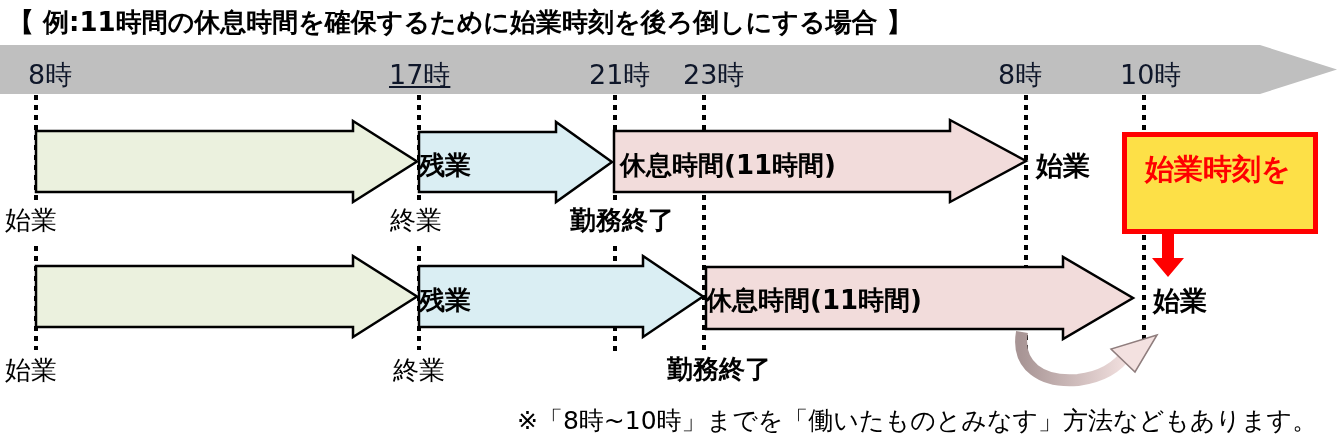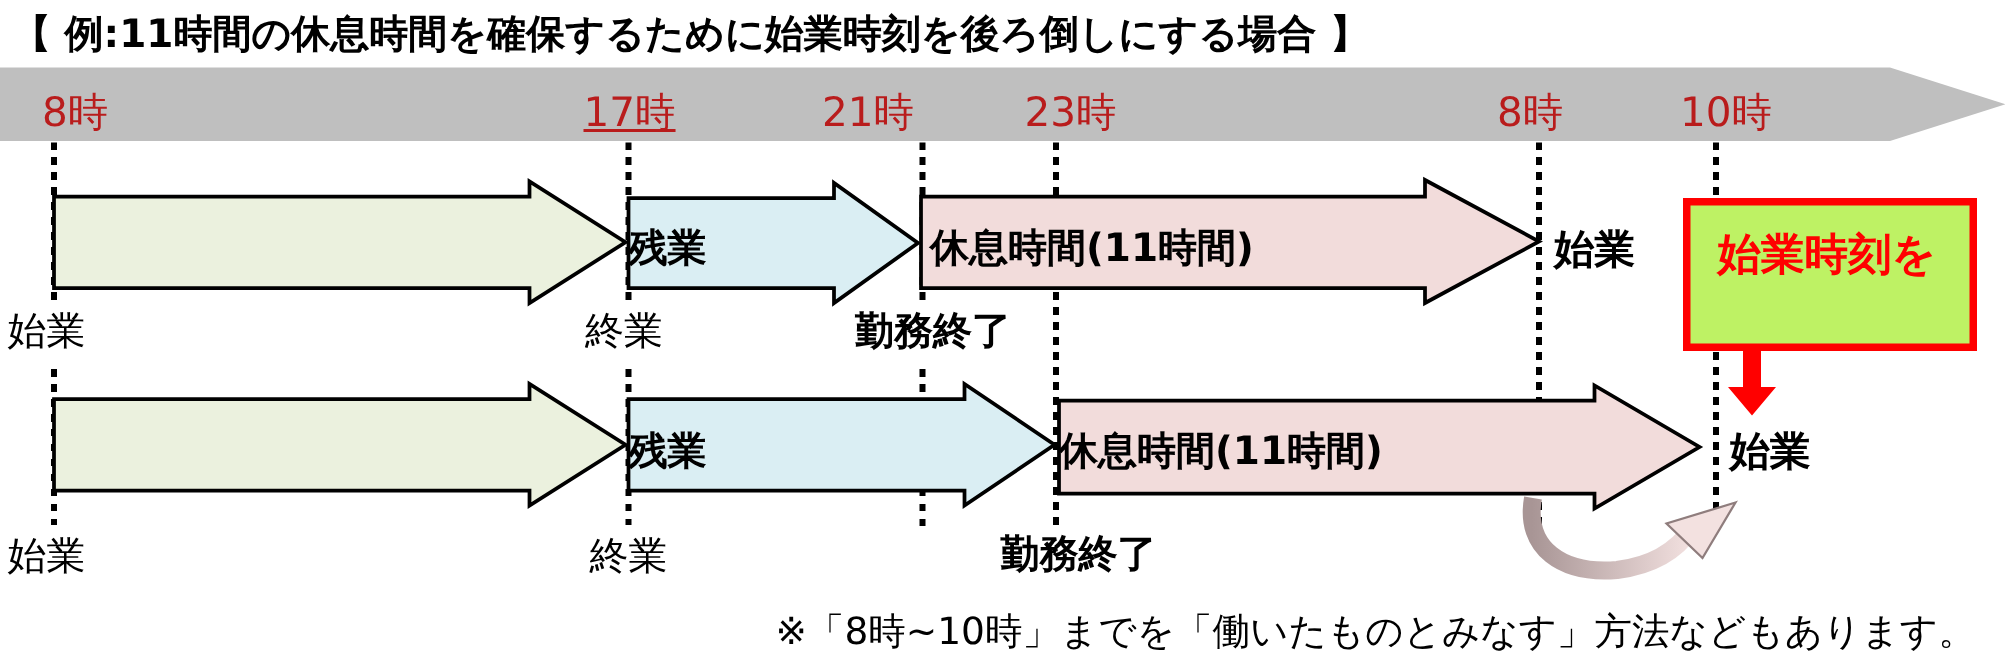--- a/index.html
+++ b/index.html
@@ -2,29 +2,29 @@
 <html style="--work-fill: #EBF1DE; --overtime-fill: #DAEEF3; --rest-fill: #F2DCDB; --timeline-gray: #BFBFBF; --accent-red: #FF0000; --curve-start: #A89595; --curve-end: #F3E1E0;"><head>
 <meta charset="utf-8">
 <style>
   html,body{margin:0;padding:0;background:#fff;}
   #stage{
     position:relative;width:1337px;height:444px;background:#fff;overflow:hidden;
     font-family:"DejaVu Sans","Liberation Sans",sans-serif;color:#000;
   }
   .abs{position:absolute;}
   #title{left:8px;top:5px;font-size:26px;font-weight:bold;letter-spacing:0px;z-index:5;white-space:nowrap;}
-  .tick-label{top:57px;font-size:27px;color:#b91c1c;z-index:3;white-space:nowrap;}
+  .tick-label{top:57px;font-size:27px;color:#0f172a;z-index:3;white-space:nowrap;}
   .vline{width:4px;z-index:1;background:repeating-linear-gradient(to bottom,#000 0 5px,transparent 5px 10px);}
   svg.layer{position:absolute;left:0;top:0;z-index:2;}
   .row-label{font-size:26px;z-index:3;white-space:nowrap;}
   .bold{font-weight:bold;}
   .arrow-label{font-size:26px;font-weight:bold;z-index:3;white-space:nowrap;}
   #callout{
     left:1122px;top:132px;width:168px;height:64px;z-index:4;
-    border:5px solid var(--accent-red);background:#bef264;
+    border:5px solid var(--accent-red);background:#fde047;
     padding:14px 0 14px 18px;
   }
   #callout .line{color:var(--accent-red);font-size:29px;font-weight:bold;line-height:36px;white-space:nowrap;}
   #note{left:517px;top:404px;font-size:25px;font-weight:normal;z-index:5;white-space:nowrap;}
 </style>
 </head>
 <body>
 
 <div id="stage">
 
@@ -59,21 +59,21 @@
     <polygon points="706,267 1063,267 1063,257 1133,298 1063,339 1063,329 706,329" style="fill:var(--rest-fill);stroke:#000;stroke-width:2.5"></polygon>
 
     <polygon points="1162,234 1174,234 1174,258 1184,258 1168,277 1152,258 1162,258" style="fill:var(--accent-red)"></polygon>
 
     <path d="M1022,332 C1016,366 1042,383 1078,380 C1102,377 1118,367 1128,352" fill="none" stroke="url(#curveGrad)" stroke-width="12"></path>
     <polygon points="1157,335 1111,349 1135,372" style="fill:var(--curve-end);stroke:#8F7D7D;stroke-width:1.5"></polygon>
   </svg>
 
   <div class="abs tick-label" style="left:28px;">8時</div>
   <div class="abs tick-label" style="left:389px;text-decoration:underline;">17時</div>
-  <div class="abs tick-label" style="left:548px;text-align:right;">21時</div>
+  <div class="abs tick-label" style="left:589px;text-align:right;">21時</div>
   <div class="abs tick-label" style="left:683px;">23時</div>
   <div class="abs tick-label" style="left:998px;">8時</div>
   <div class="abs tick-label" style="left:1120px;">10時</div>
 
   <div class="abs arrow-label" style="left:419px;top:148px;width:139px;">残業</div>
   <div class="abs arrow-label" style="left:620px;top:148px;width:330px;">休息時間(11時間)</div>
 
   <div class="abs row-label" style="left:5px;top:203px;">始業</div>
   <div class="abs row-label" style="left:390px;top:203px;">終業</div>
   <div class="abs row-label bold" style="left:570px;top:203px;">勤務終了</div>

